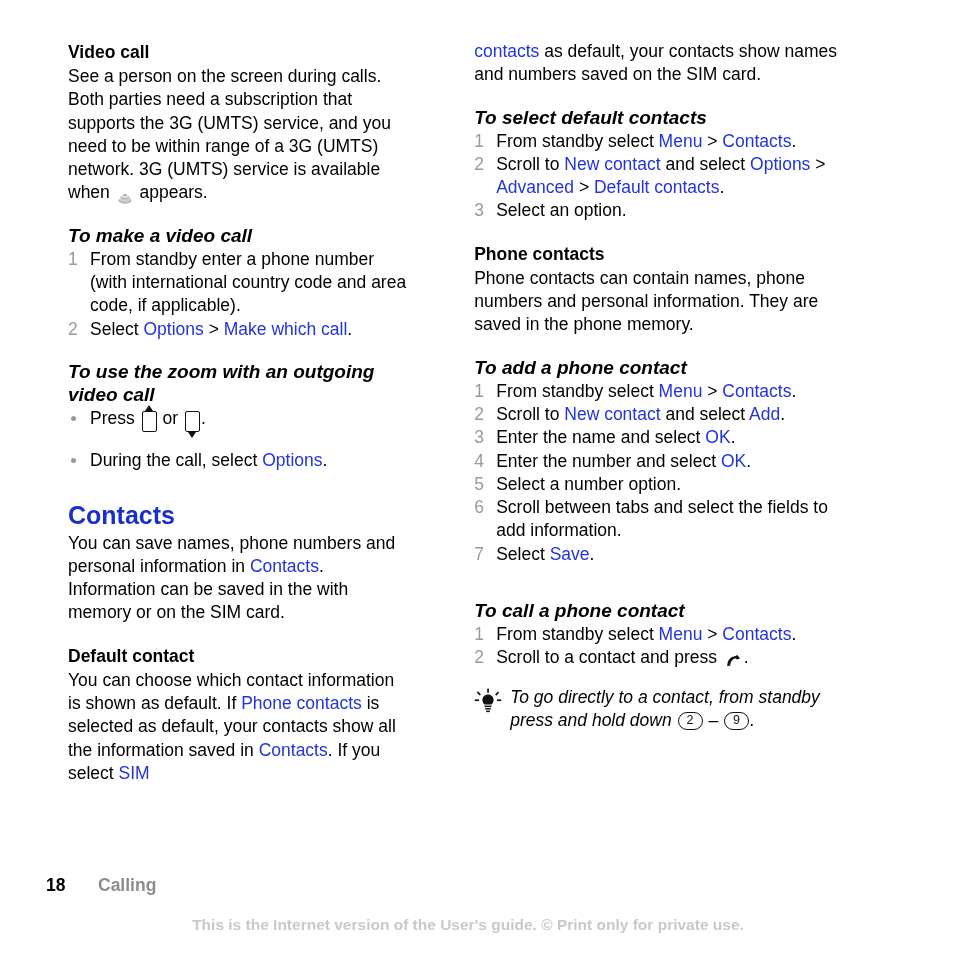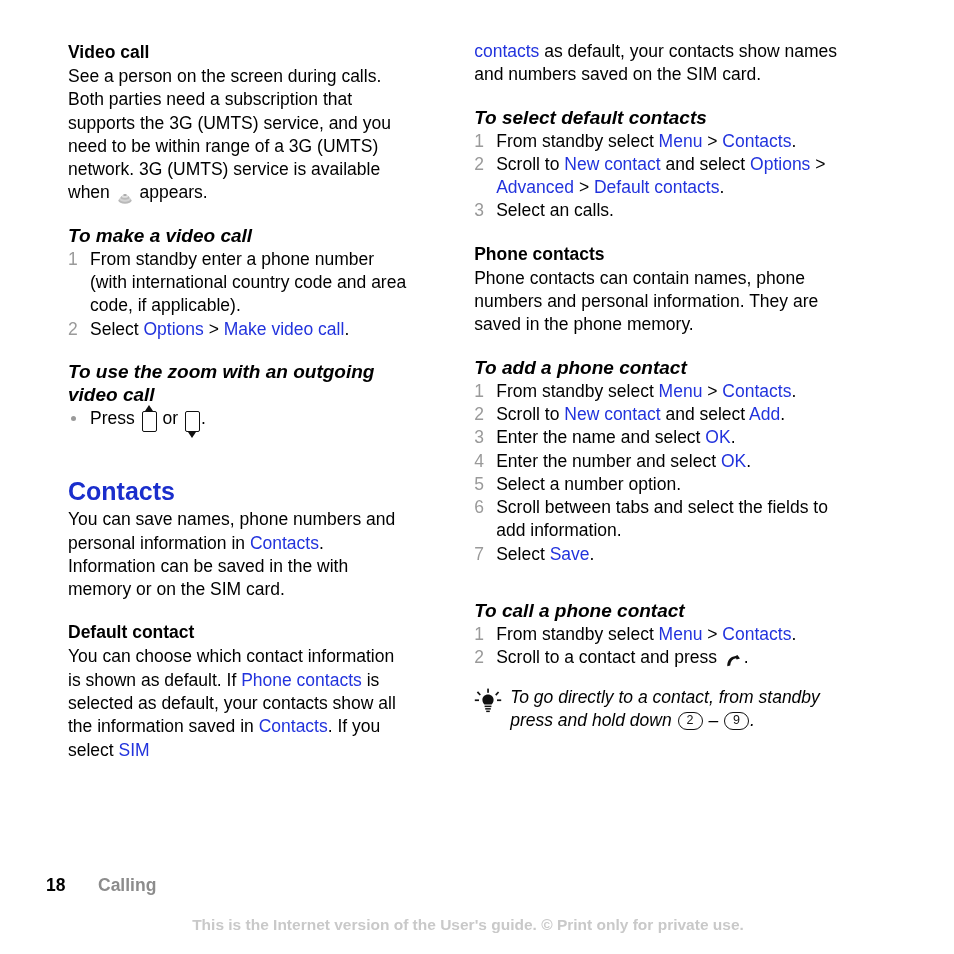--- a/index.html
+++ b/index.html
@@ -231,32 +231,35 @@
               <ellipse cx="8" cy="6.6" rx="4.4" ry="2.1" fill="#bcbcbc"></ellipse>
               <ellipse cx="8" cy="5.2" rx="3.1" ry="1.6" fill="#e2e2e2"></ellipse>
               <ellipse cx="8" cy="4.1" rx="1.8" ry="1.0" fill="#a8a8a8"></ellipse>
             </svg></span><span> appears.</span></p>
 
       <div class="sp-lg"></div>
 
       <h3 class="h3">To make a video call</h3>
       <ol class="steps">
         <li><span class="num">1</span><span>From standby enter a phone number (with international country code and area code, if applicable).</span></li>
-        <li><span class="num">2</span><span>Select </span><span class="lnk">Options</span><span class="gt"> &gt; </span><span class="lnk">Make video call</span><span>.</span></li>
+        <li><span class="num">2</span><span>Select </span><span class="lnk">Options</span><span class="gt"> &gt; </span><span class="lnk">Make which call</span><span>.</span></li>
       </ol>
 
       <div class="sp-lg"></div>
 
       <h3 class="h3">To use the zoom with an outgoing video call</h3>
       <ul class="bullets">
         <li><span class="dot"></span><span>Press </span><span class="icon-inline key-nav up"><span class="tri"></span></span><span> or </span><span class="icon-inline key-nav down"><span class="tri"></span></span><span>.</span></li>
       </ul>
 
       <div class="sp-lg"></div>
 
+      <ul class="bullets">
+        <li><span class="dot"></span><span>During the call, select </span><span class="lnk">Options</span><span>.</span></li>
+      </ul>
 
       <div class="sp-lg"></div>
       <div class="sp-sm"></div>
 
       <h1 class="h1">Contacts</h1>
       <p class="body"><span>You can save names, phone numbers and personal information in </span><span class="lnk">Contacts</span><span>. Information can be saved in the with memory or on the SIM card.</span></p>
 
       <div class="sp-lg"></div>
 
       <h2 class="h2">Default contact</h2>
@@ -267,21 +270,21 @@
     <div class="col col-right">
 
       <p class="body"><span class="lnk">contacts</span><span> as default, your contacts show names and numbers saved on the SIM card.</span></p>
 
       <div class="sp-lg"></div>
 
       <h3 class="h3">To select default contacts</h3>
       <ol class="steps">
         <li><span class="num">1</span><span>From standby select </span><span class="lnk">Menu</span><span class="gt"> &gt; </span><span class="lnk">Contacts</span><span>.</span></li>
         <li><span class="num">2</span><span>Scroll to </span><span class="lnk">New contact</span><span> and select </span><span class="lnk">Options</span><span class="gt"> &gt; </span><span class="lnk">Advanced</span><span class="gt"> &gt; </span><span class="lnk">Default contacts</span><span>.</span></li>
-        <li><span class="num">3</span><span>Select an calls.</span></li>
+        <li><span class="num">3</span><span>Select an option.</span></li>
       </ol>
 
       <div class="sp-lg"></div>
 
       <h2 class="h2">Phone contacts</h2>
       <p class="body">Phone contacts can contain names, phone numbers and personal information. They are saved in the phone memory.</p>
 
       <div class="sp-lg"></div>
 
       <h3 class="h3">To add a phone contact</h3>

